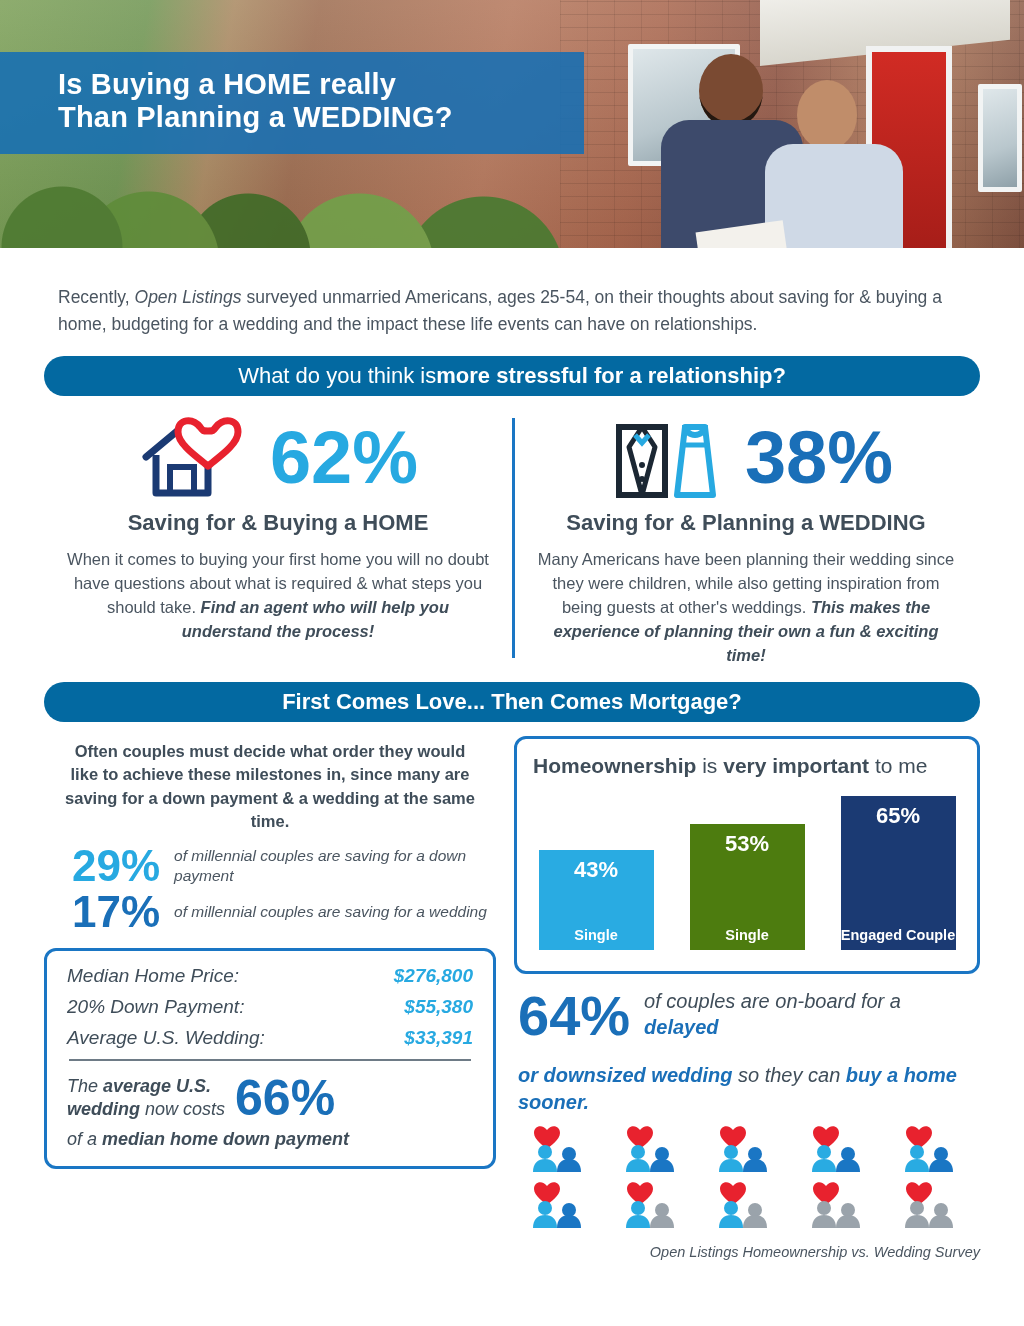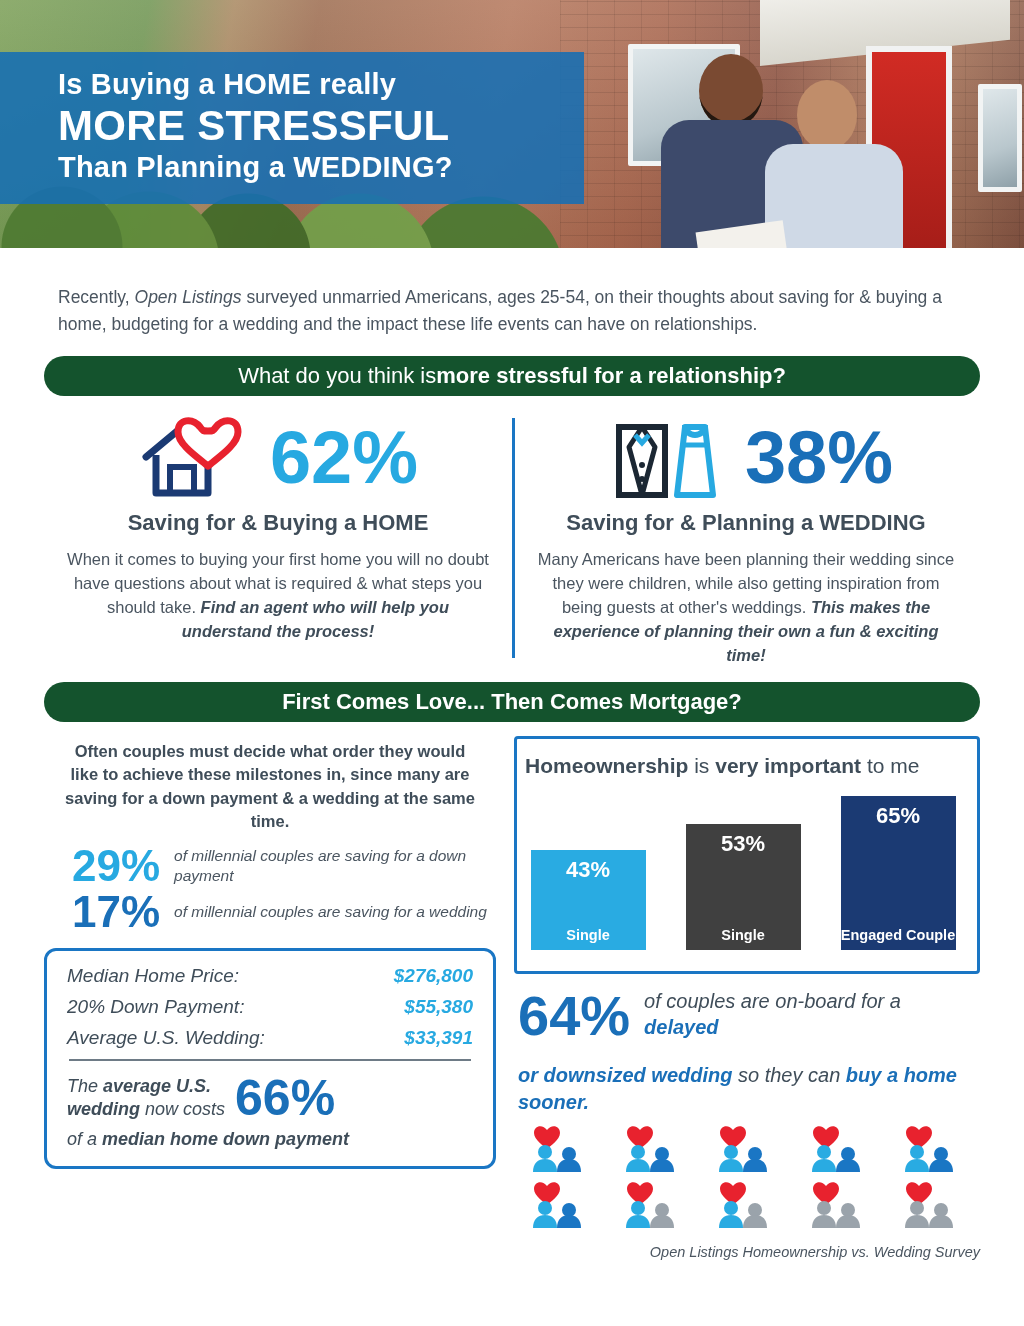--- a/index.html
+++ b/index.html
@@ -96,21 +96,21 @@
     font-size: 17.5px;
     line-height: 1.55;
     color: #4a5560;
   }
   .intro em { font-style: italic; }
 
   
   .bar {
     margin: 18px 44px 0 44px;
     height: 40px;
-    background: #14532d;
+    background: #0369a1;
     border-radius: 20px;
     display: flex; align-items: center; justify-content: center;
     color: #ffffff;
     font-size: 22px;
     position: relative;
   }
   .bar .lt { font-weight: bold; }
   .bar .rt { font-weight: bold; }
 
   
@@ -163,22 +163,22 @@
   .price-hr { height: 2px; background: #6e7b86; margin: 10px 2px 12px 2px; }
   .avg-row { display: flex; align-items: center; gap: 10px; }
   .avg-txt { font-size: 18px; font-style: italic; color: #3f4d59; line-height: 1.25; }
   .avg-txt b { font-weight: bold; }
   .avg-pct { font-size: 50px; font-weight: bold; color: #1a6fb8; line-height: 1; }
   .avg-sub { font-size: 18px; font-style: italic; color: #3f4d59; margin-top: 6px; }
   .avg-sub b { font-weight: bold; }
 
   
   .chart-box {
-    border: 3px solid #1a76c4; border-radius: 4px;
-    padding: 14px 16px 14px 8px; height: 238px;
+    border: 3px solid #1a76c4; border-radius: 12px;
+    padding: 14px 16px 14px 16px; height: 238px;
   }
   .chart-title { font-size: 21px; color: #3f4d59; line-height: 1.2; }
   .chart-title b { font-weight: bold; }
   .chart-plot { display: flex; align-items: flex-end; justify-content: space-between; height: 160px; margin-top: 12px; padding: 0 4px; }
   .bar-item { width: 118px; display: flex; flex-direction: column; align-items: center; justify-content: flex-end; }
   .bar-rect {
     width: 115px; display: flex; flex-direction: column;
     align-items: center; justify-content: space-between;
     color: #ffffff; padding: 7px 0 6px 0;
   }
@@ -218,21 +218,20 @@
     <div class="person">
       <div class="head" style="left:142px;top:40px;width:60px;height:70px;background:#c08d6a;"></div>
       <div class="body" style="left:110px;top:104px;width:138px;height:128px;background:#cfd9e6;"></div>
       <div class="body" style="left:134px;top:34px;width:78px;height:106px;border-radius:40px 40px 30px 30px;background:#4a3526;z-index:-1;"></div>
     </div>
     <div style="position:absolute;left:44px;top:186px;width:88px;height:56px;background:#f3f1ec;transform:rotate(-8deg);"></div>
   </div>
 
   <div class="hero-banner">
     <div class="hero-line1">Is Buying a HOME really</div>
-    <div class="hero-line2">MORE STRESSFUL</div>
     <div class="hero-line3">Than Planning a WEDDING?</div>
   </div>
   <div class="hero-bottom-strip"></div>
 </div>
 
 <p class="intro">
   <span>Recently, </span><em>Open Listings</em><span> surveyed unmarried Americans, ages 25-54, on their thoughts about saving for &amp; buying a home, budgeting for a wedding and the impact these life events can have on relationships.</span>
 </p>
 
 <div class="bar">
@@ -338,21 +337,21 @@
         <b>Homeownership</b><span> is </span><b>very important</b><span> to me</span>
       </div>
       <div class="chart-plot">
         <div class="bar-item">
           <div class="bar-rect" style="height:100px;background:#29abe2;">
             <span class="bar-val">43%</span>
             <span class="bar-lab">Single</span>
           </div>
         </div>
         <div class="bar-item">
-          <div class="bar-rect" style="height:126px;background:#404040;">
+          <div class="bar-rect" style="height:126px;background:#4d7c0f;">
             <span class="bar-val">53%</span>
             <span class="bar-lab">Single</span>
           </div>
         </div>
         <div class="bar-item">
           <div class="bar-rect" style="height:154px;background:#1b3a73;">
             <span class="bar-val">65%</span>
             <span class="bar-lab">Engaged Couple</span>
           </div>
         </div>

